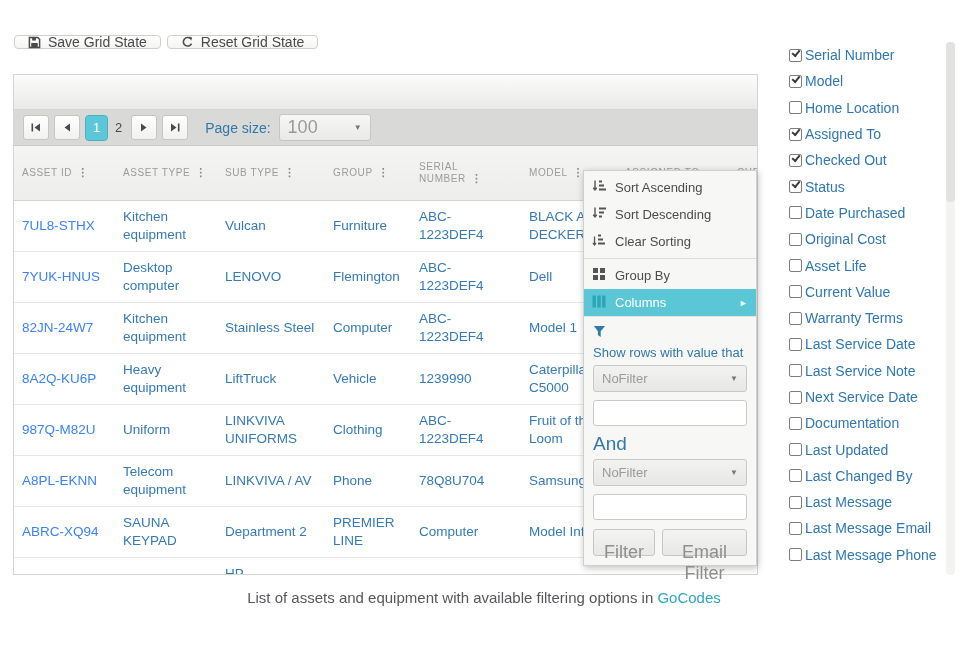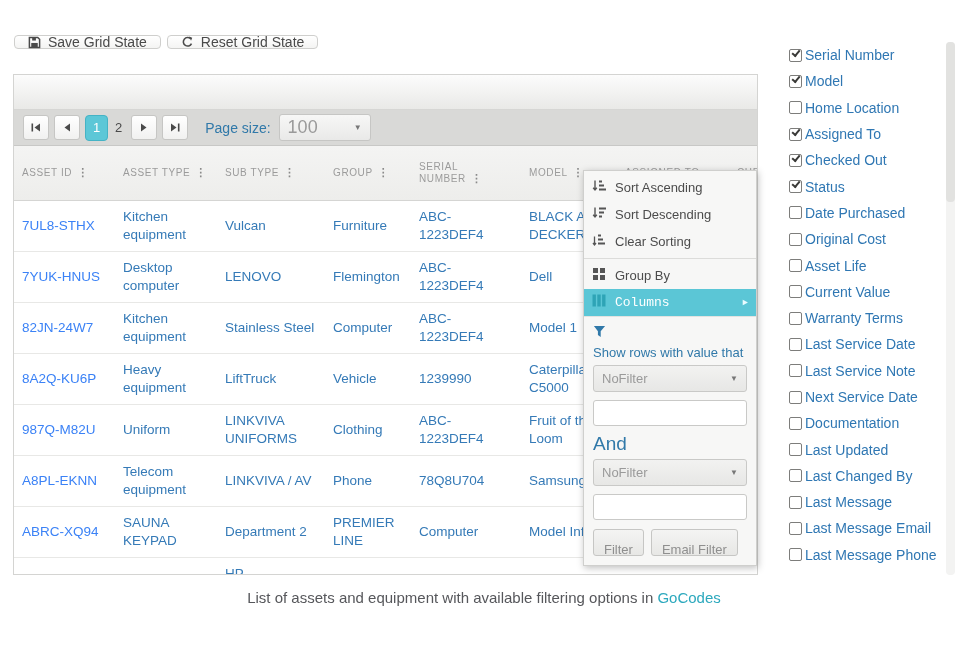--- a/index.html
+++ b/index.html
@@ -39,33 +39,33 @@
     vertical-align:middle; word-wrap:break-word; }
   td.c-dark { color:#3b82f6; }
   td.c-link { color:#357ab7; }
 
   
   .colmenu { position:absolute; left:583px; top:170px; width:174px; background:#f7f7f6; border:1px solid #cfcfcd;
     box-shadow:1px 2px 7px rgba(0,0,0,.25); z-index:5; padding-top:3px; }
   .cm-item { height:27px; display:flex; align-items:center; gap:9px; padding:0 8px; font-size:13px; color:#4c4c4c; cursor:pointer; }
   .cm-item svg { flex:0 0 14px; }
   .cm-sep { height:1px; background:#dcdcda; margin:3px 0; }
-  .cm-item.hl { background:#5bc6d6; color:#fff;font-family:Liberation Mono, monospace; }
+  .cm-item.hl { background:#5bc6d6; color:#fff; }
   .cm-item.hl .sub { margin-left:auto; font-size:9px; color:#eafcff; }
   .cm-filter { padding:7px 9px 9px 9px; border-top:1px solid #e3e3e1; }
   .cm-filter .funnel { margin-bottom:3px; }
   .cm-prompt { color:#3179a9; font-size:13px; margin-bottom:5px; }
   .cm-and { color:#3179a9; font-size:19px; margin:7px 0 4px; }
   .cm-select { height:27px; background:linear-gradient(#f2f2f1,#e7e7e5); border:1px solid #c9c9c7; border-radius:3px;
     display:flex; align-items:center; justify-content:space-between; padding:0 8px; cursor:pointer; margin-bottom:8px; }
   .cm-select .val { color:#9a9a9a; font-size:13px; }
   .cm-input { width:100%; height:26px; border:1px solid #c9c9c7; border-radius:3px; background:#fff; font-size:13px; padding:0 6px; }
   .cm-btnrow { display:flex; gap:7px; margin-top:9px; }
   .cm-btn { height:27px; padding:12px 10px; background:linear-gradient(#f4f4f3,#e7e7e5); border:1px solid #c6c6c4;
-    border-radius:3px; color:#8f8f8f; font-size:13px; cursor:pointer; font-family:inherit;text-align:center; }
+    border-radius:3px; color:#8f8f8f; font-size:18px; cursor:pointer; font-family:inherit;text-align:center; }
 
   
   .sidebar { position:absolute; left:789px; top:42px; width:150px; height:533px; overflow:hidden; }
   .sb-item { height:26.3px; display:flex; align-items:center; cursor:pointer; }
   .sb-box { width:13px; height:13px; border:1.5px solid #7d7d7b; border-radius:2px; background:#fff; position:relative; flex:0 0 13px; }
   .sb-box.checked::after { content:""; position:absolute; left:2px; top:0px; width:6px; height:3px;
     border-left:2px solid #3a3a38; border-bottom:2px solid #3a3a38; transform:rotate(-50deg); }
   .sb-label { color:#2f77b3; font-size:14px; margin-left:3px; white-space:nowrap; }
   .sb-scroll { position:absolute; left:946px; top:42px; width:9px; height:533px; background:#f3f3f2; border-radius:4px; }
   .sb-scroll .thumb { width:9px; height:160px; background:#e2e2e0; border-radius:4px; }

